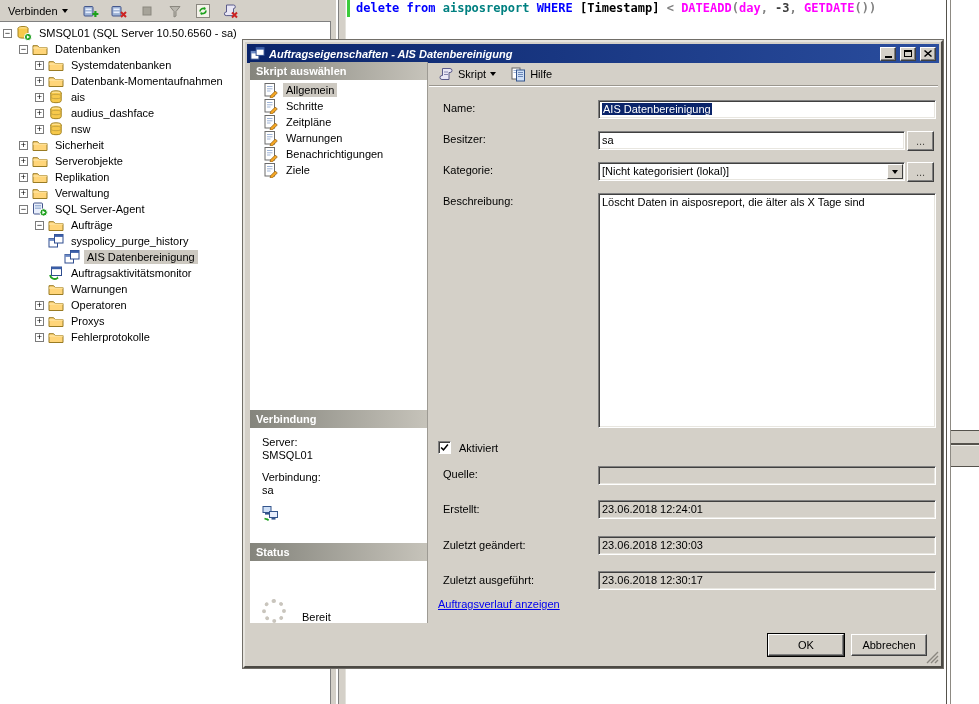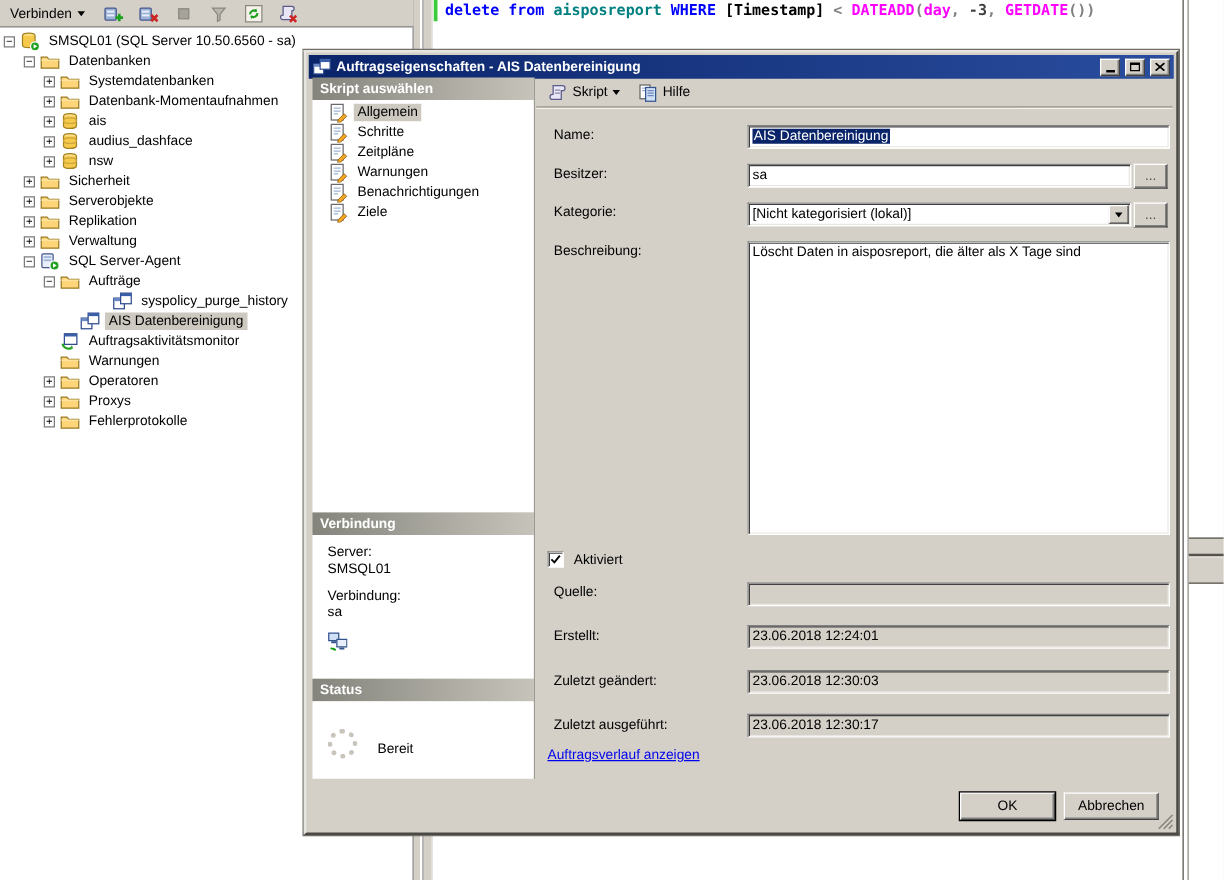--- a/index.html
+++ b/index.html
@@ -61,21 +61,21 @@
     border:2px solid; border-color:#e7e5df #4b4944 #4b4944 #e7e5df;
     box-shadow:0 0 0 1px #716e68;
   }
   .titlebar {
     position:absolute; left:2px; top:2px; right:2px; height:19px;
     background:linear-gradient(90deg,#0a246a,#2a4d9e);
     display:flex; align-items:center; padding:0 3px; gap:4px;
   }
   .t-icon { width:15px; height:15px; display:inline-flex; }
   .t-icon svg { width:15px; height:15px; }
-  .t-text { color:#fff; font-weight:bold; flex:1; white-space:nowrap; overflow:hidden; }
+  .t-text { color:#fff; font-weight:bold; flex:1; white-space:nowrap; overflow:hidden;font-style:italic; }
   .winbtn {
     width:16px; height:14px; background:#d4d0c8; display:inline-flex; align-items:center; justify-content:center;
     border:1px solid; border-color:#fff #404040 #404040 #fff; box-shadow:inset -1px -1px 0 #808080;
   }
   .glyph-min { width:7px; height:2px; background:#000; margin-top:7px; }
   .glyph-max { width:8px; height:7px; border:1px solid #000; border-top:2px solid #000; }
   .glyph-x svg { width:8px; height:7px; display:block; }
 
   .pane-h {
     height:18px; line-height:18px; padding-left:6px; color:#fff; font-weight:bold;
@@ -85,21 +85,21 @@
     position:absolute; left:5px; top:20px; width:178px; height:561px;
     display:flex; flex-direction:column; border-right:1px solid #9d9a93;
   }
   .page-list { height:330px; background:#fff; padding-top:2px; }
   .prow { height:16px; display:flex; align-items:center; padding-left:13px; white-space:nowrap; }
   .conn { height:115px; background:#fff; padding:8px 0 0 12px; line-height:13px; }
   .conn .mt { margin-top:9px; }
   .connlink { display:flex; gap:3px; margin-top:8px; align-items:flex-start; }
   .connlink .ic { width:16px; height:16px; display:inline-flex; }
   a { color:#0000ee; text-decoration:underline; cursor:pointer; }
-  .statusbox { flex:1; background:#fff; display:flex; align-items:center; padding:6px 0 0 12px; gap:16px; }
+  .statusbox { flex:1; background:#fff; display:flex; align-items:flex-end; padding:6px 0 0 12px; gap:16px; }
   .spinner {
     width:24px; height:24px; border-radius:50%;
     border:4px dotted #c9c5bd; display:inline-block;
   }
   .statusbox .stxt { margin-top:7px; }
 
   .dlg-toolbar {
     position:absolute; left:184px; top:20px; width:509px; height:24px;
     display:flex; align-items:center; gap:6px; padding-left:5px;
     border-bottom:1px solid #9a968e; box-shadow:0 1px 0 #fff;
@@ -329,21 +329,21 @@
         <div class="trow" style="padding-left:35px">
           <span class="expander">−</span>
           <span class="ticon">
             <svg viewBox="0 0 16 16">
               <path d="M1 13.5 V4.7 h4.6 l1.5 1.8 H15 v7 z" fill="#ffd579" stroke="#997b23"></path>
               <path d="M1 7 h14" stroke="#ffe9ad"></path>
             </svg>
           </span>
           <span class="tlabel">Aufträge</span>
         </div>
-        <div class="trow" style="padding-left:77px">
+        <div class="trow" style="padding-left:35px">
           <span class="expander none"></span>
           <span class="ticon">
             <svg viewBox="0 0 16 16">
               <rect x="1" y="5.5" width="8.5" height="8.5" fill="#fff" stroke="#2f4d8f"></rect>
               <rect x="1" y="5.5" width="8.5" height="2.4" fill="#6b89c4"></rect>
               <rect x="6.5" y="1.5" width="8.5" height="8.5" fill="#fff" stroke="#2f4d8f"></rect>
               <rect x="6.5" y="1.5" width="8.5" height="2.4" fill="#3a5ea8"></rect>
             </svg>
           </span>
           <span class="tlabel">syspolicy_purge_history</span>

